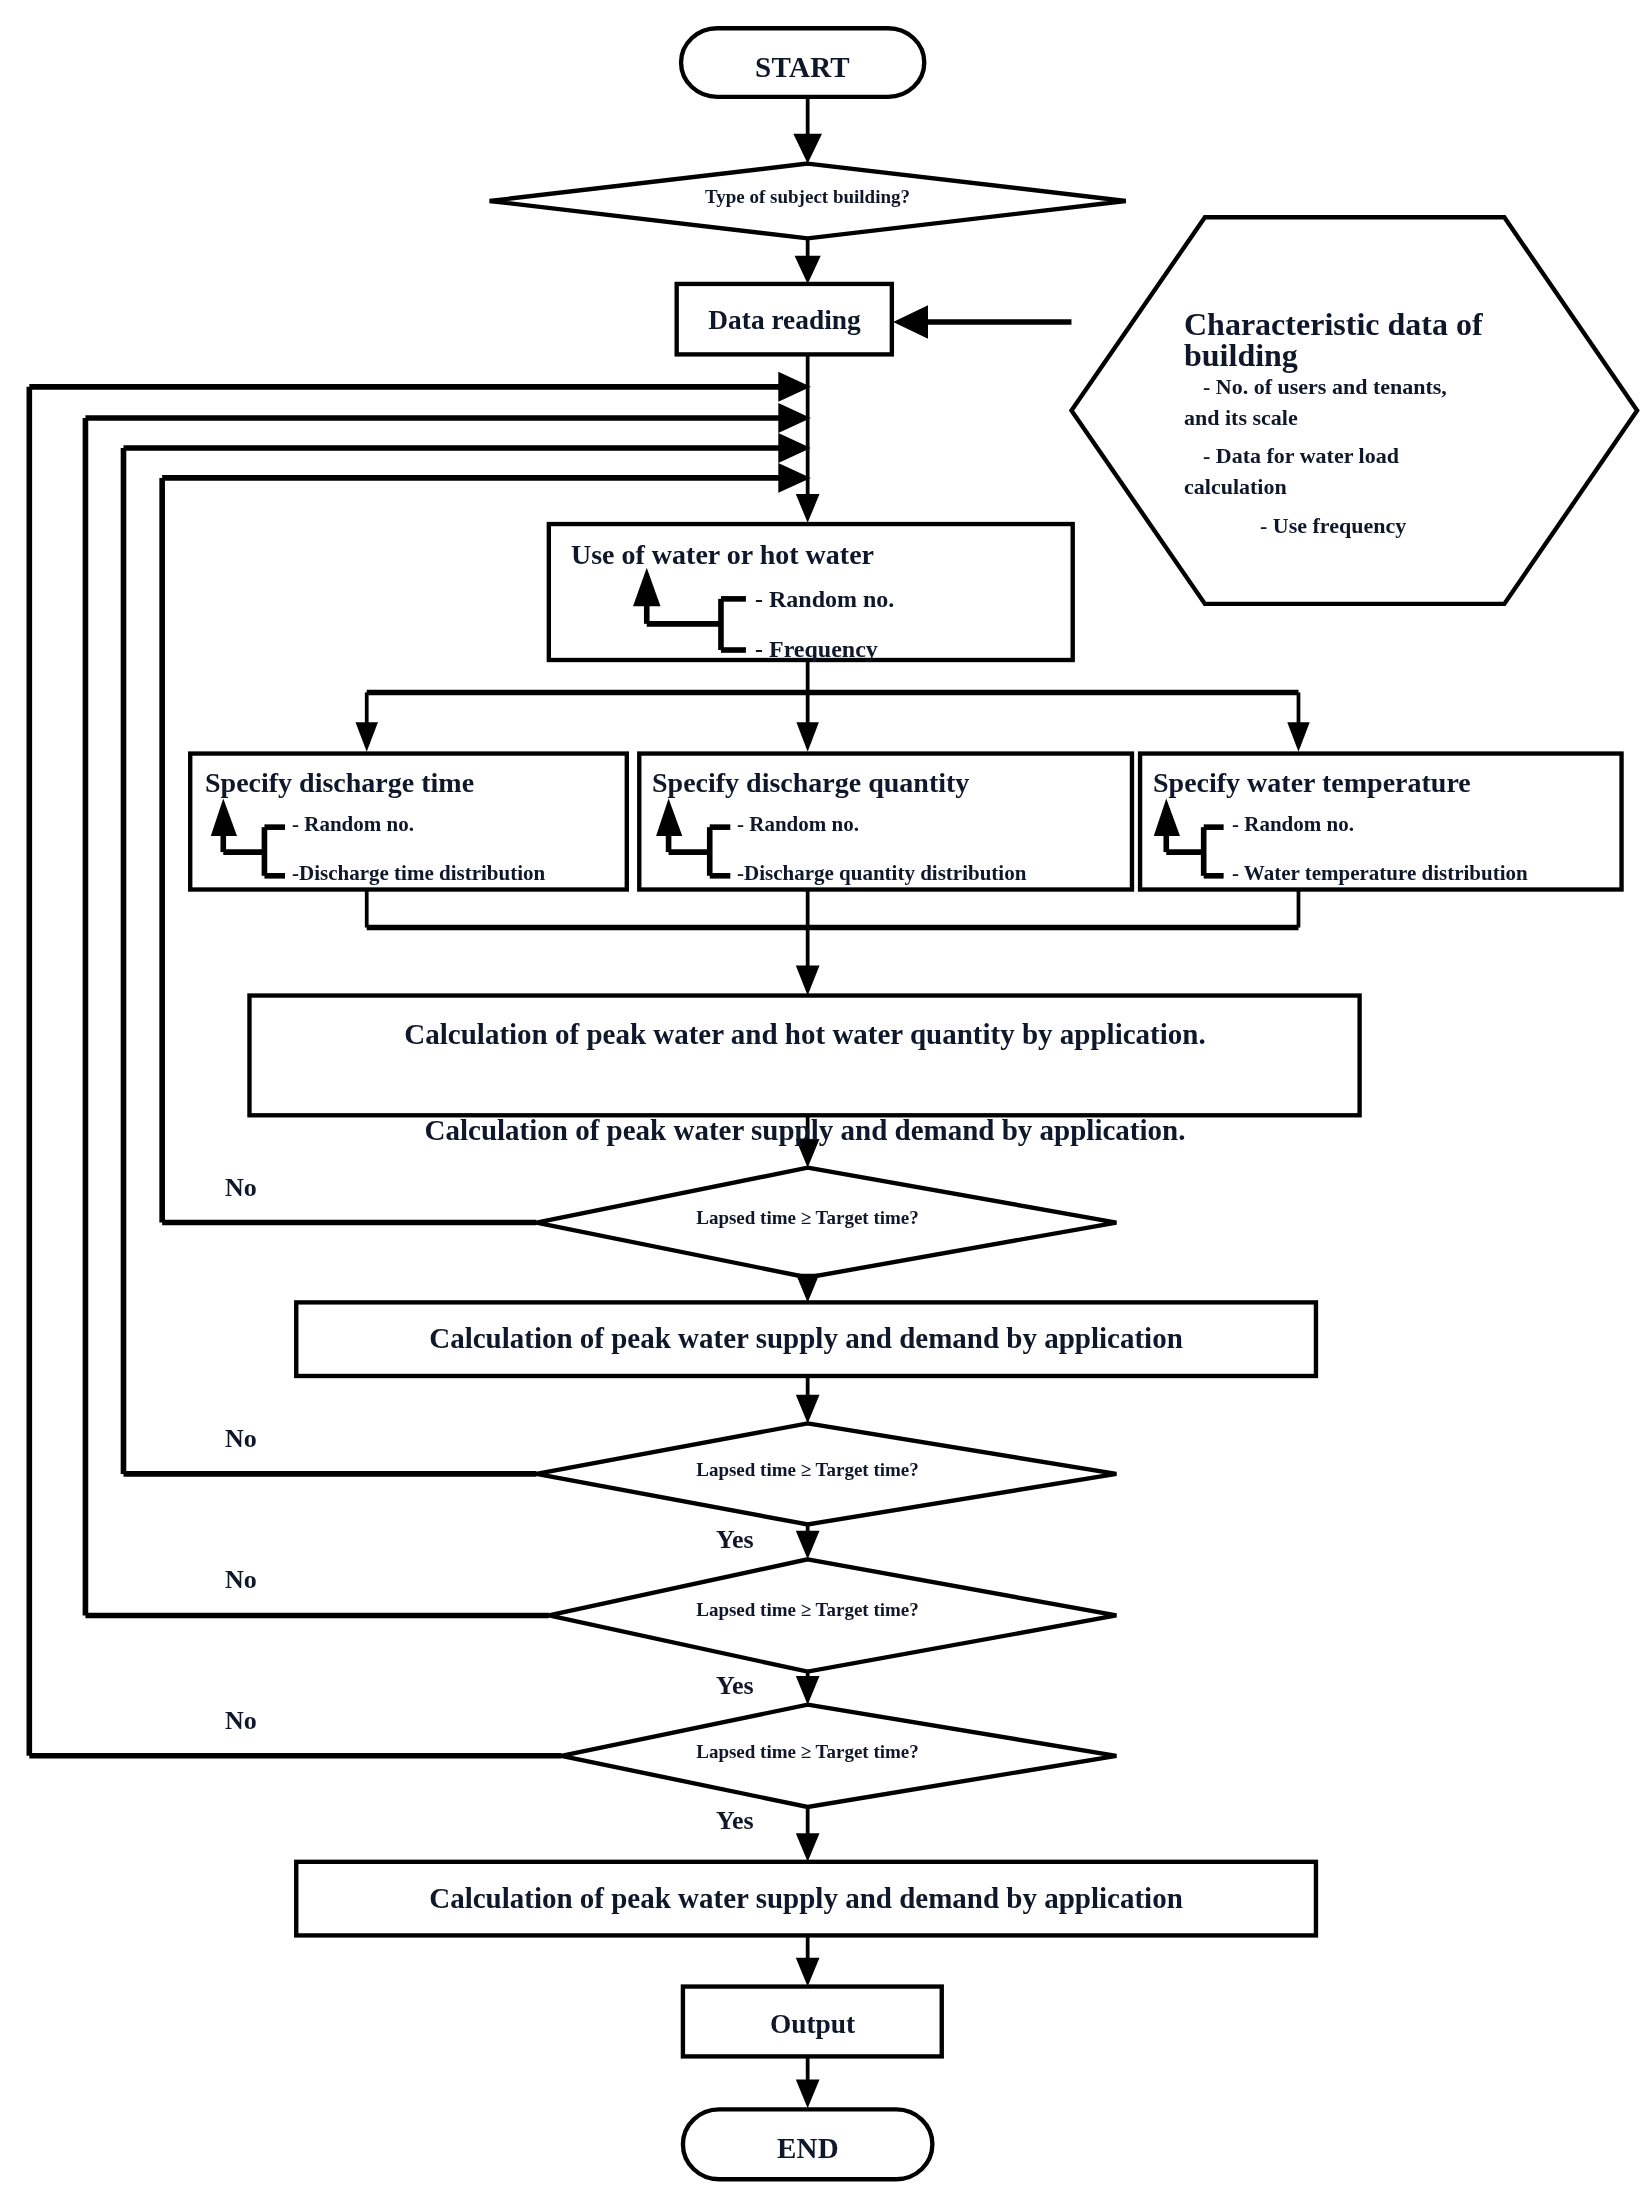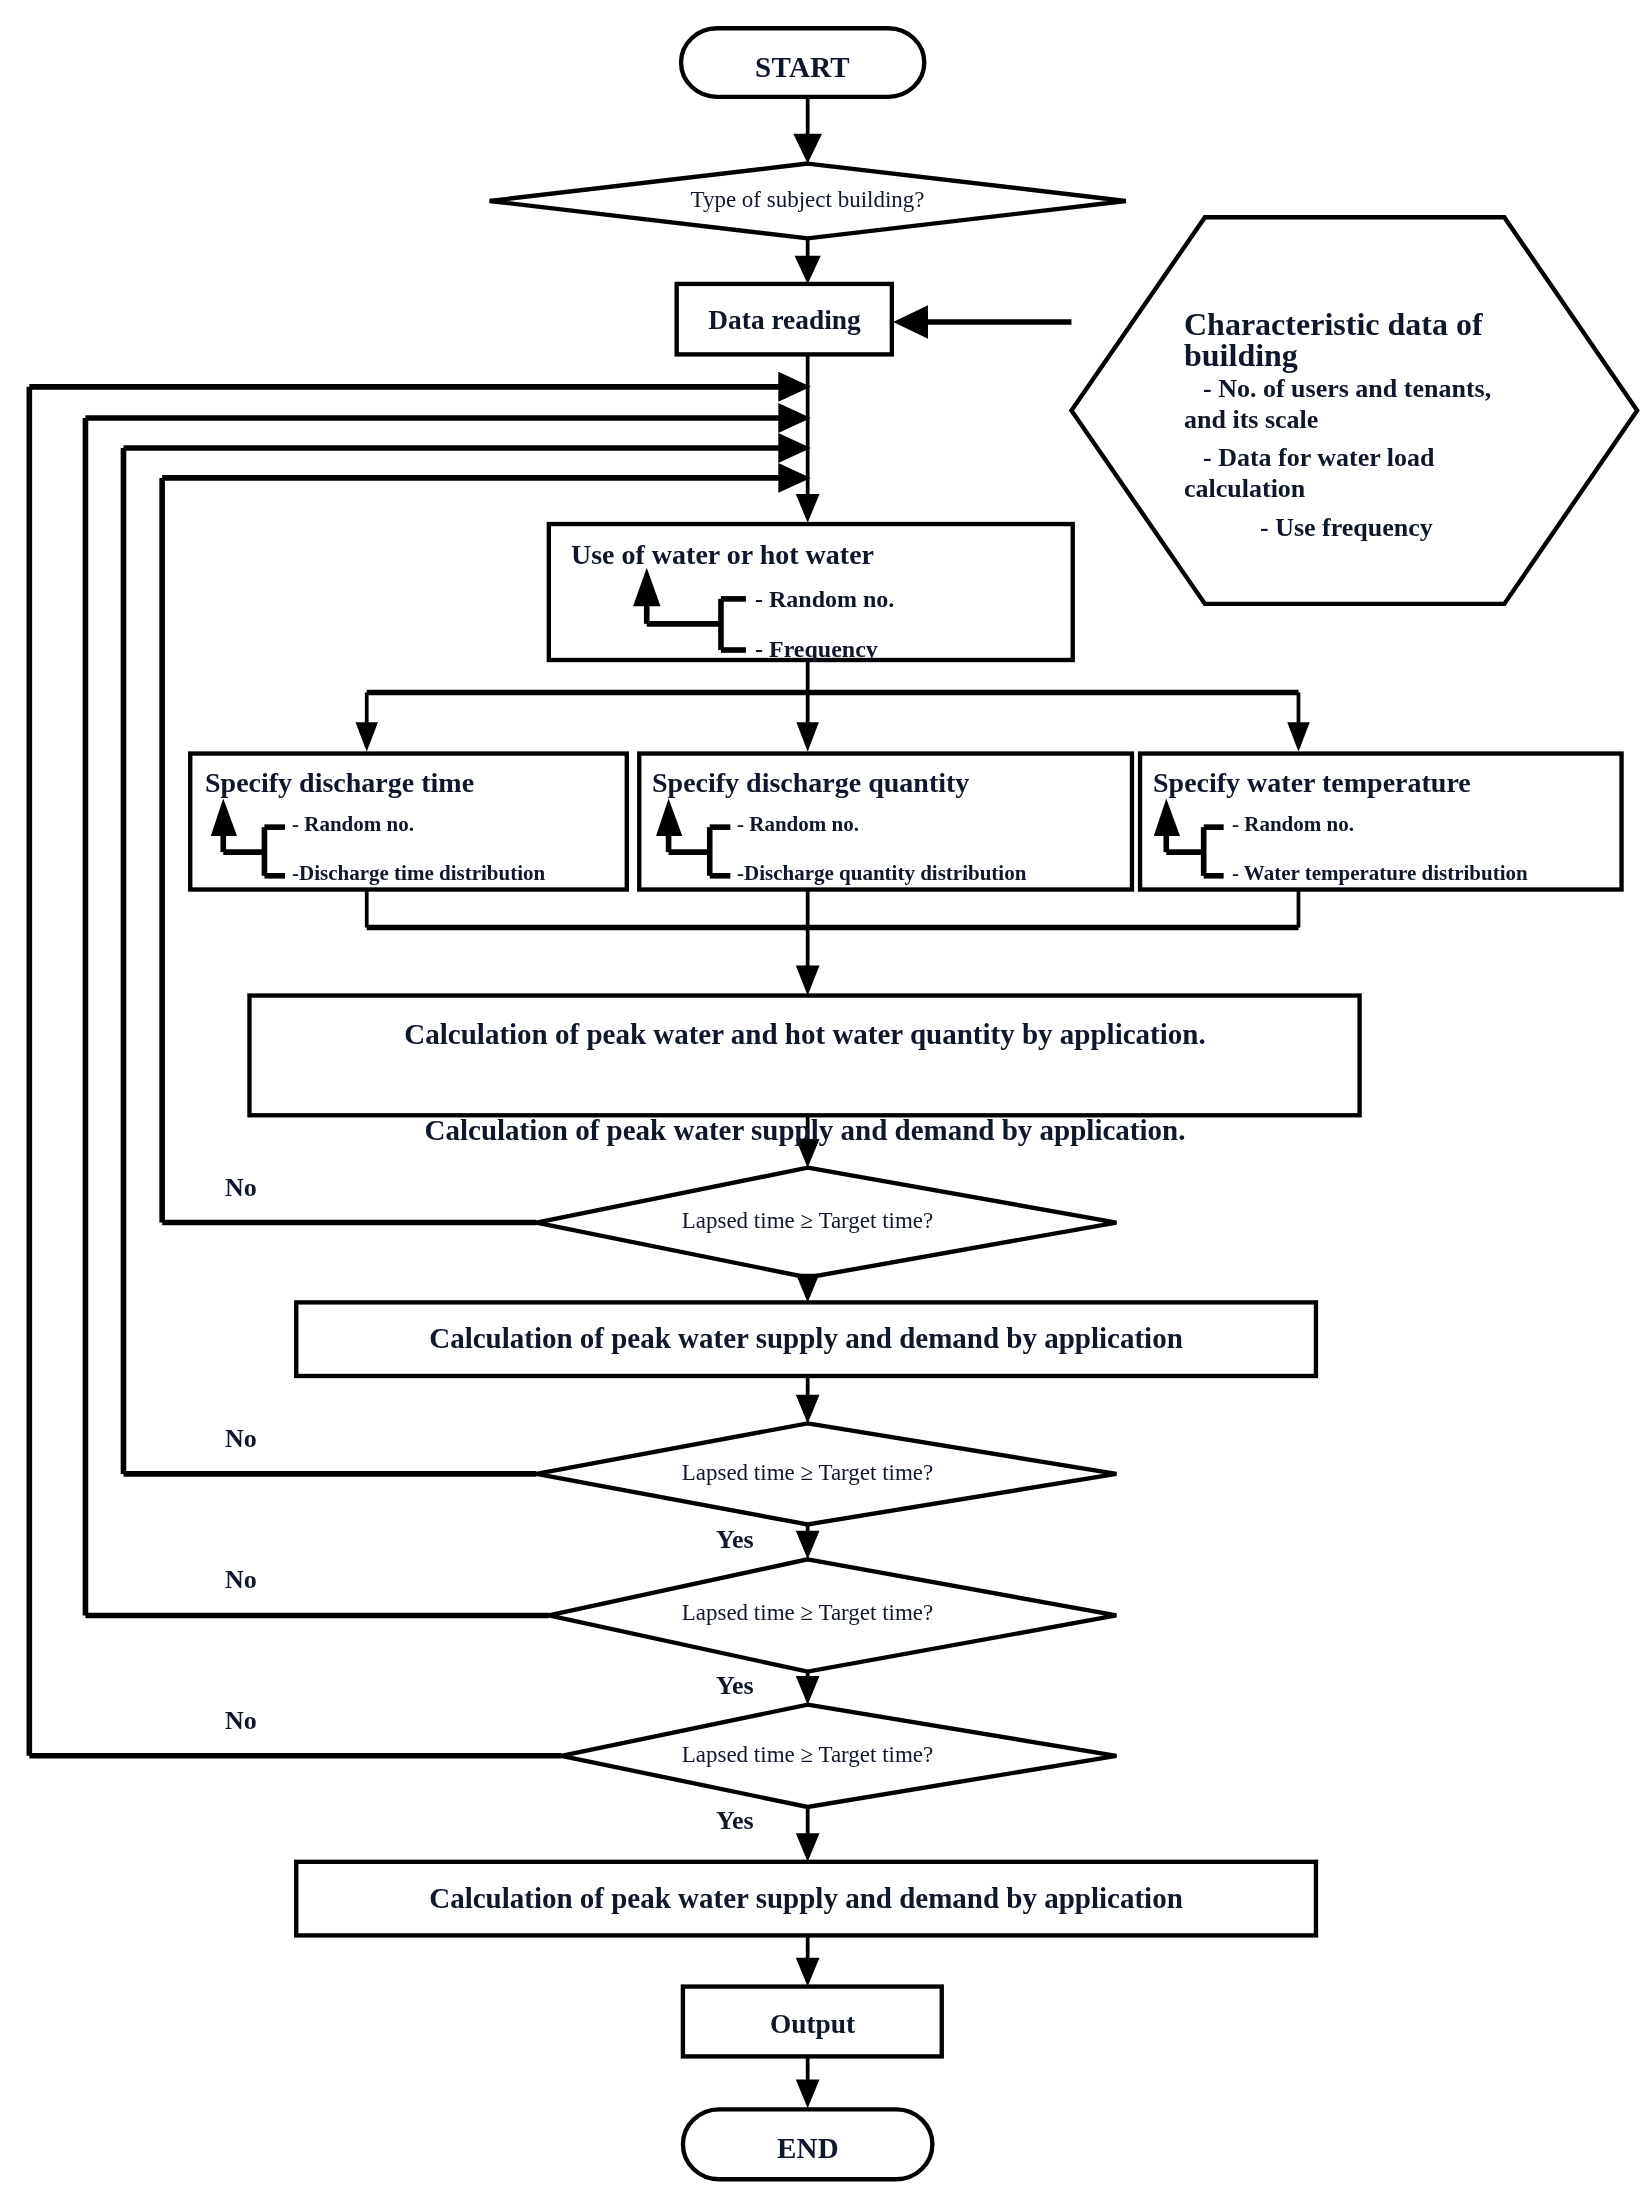--- a/index.html
+++ b/index.html
@@ -54,22 +54,22 @@
     white-space: nowrap;
     line-height: 1.18;
   }
   .t-center { text-align: center; }
   .terminal-label {
     font-size: 29px;
     font-weight: bold;
     letter-spacing: 0.3px;
   }
   .decision-label {
-    font-size: 23px;
-    font-weight: normal;
+    font-size: 19px;
+    font-weight: bold;
   }
   .process-label {
     font-size: 27.4px;
     font-weight: bold;
   }
   .box-title {
     font-size: 28px;
     font-weight: bold;
   }
   .box-sub {
@@ -78,21 +78,21 @@
   }
   .box-sub-sm {
     font-size: 21px;
     font-weight: bold;
   }
   .hex-title {
     font-size: 32px;
     font-weight: bold;
   }
   .hex-line {
-    font-size: 26px;
+    font-size: 22px;
     font-weight: bold;
   }
   .yn-label {
     font-size: 26px;
     font-weight: bold;
   }
   .calc-label {
     font-size: 29px;
     font-weight: bold;
     text-align: center;

